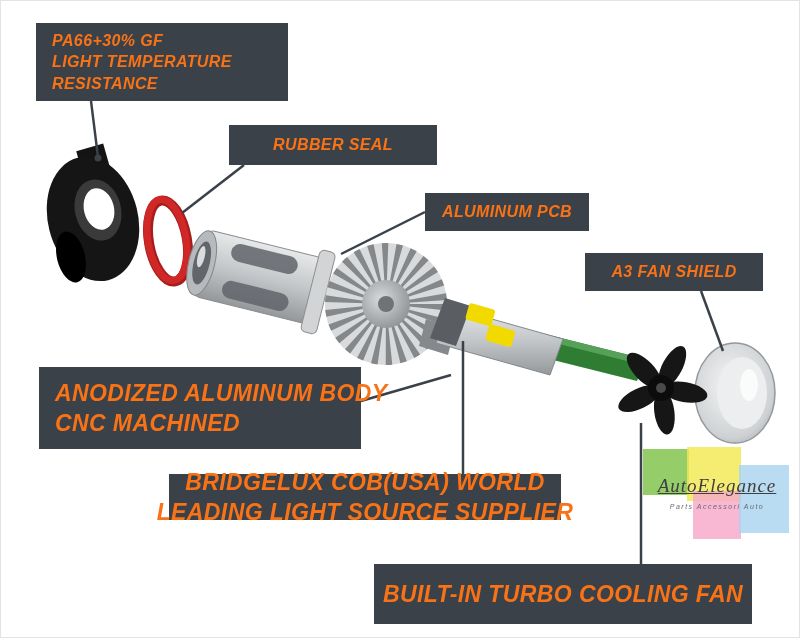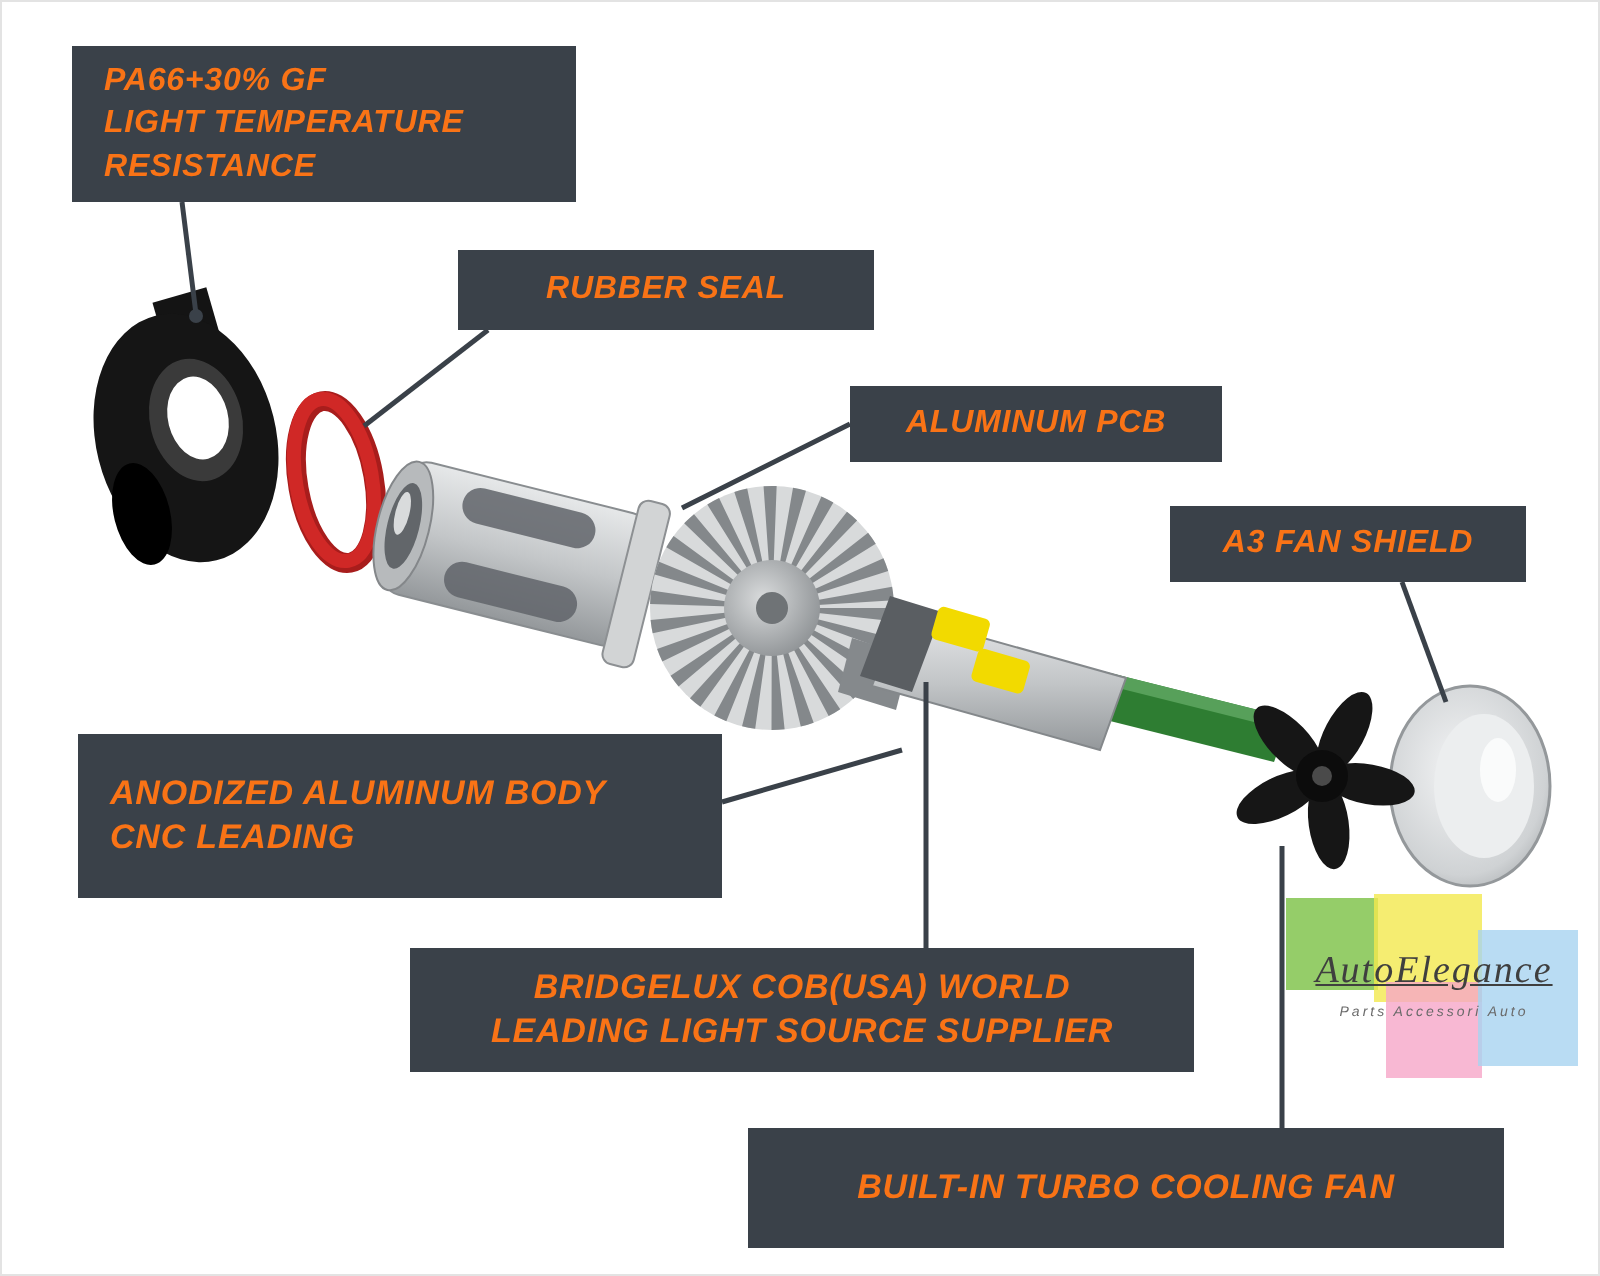--- a/index.html
+++ b/index.html
@@ -23,21 +23,21 @@
     box-sizing:border-box;
     display:flex;
     flex-direction:column;
     justify-content:center;
     z-index:3;
   }
   .label-box .ln{white-space:nowrap;}
   .left-align{align-items:flex-start;text-align:left;padding:8px 16px;}
   .center-align{align-items:center;text-align:center;padding:12px 12px;}
   .fs16{font-size:16px;line-height:1.32;}
-  .fs17{font-size:17px;line-height:1.32;}
+  .fs17{font-size:23px;line-height:1.32;}
   
   #watermark{position:absolute;left:636px;top:446px;width:160px;height:102px;z-index:2;}
   .wm-sq{position:absolute;opacity:.8;}
   #wm-green{left:6px;top:2px;width:46px;height:46px;background:#7ac143;}
   #wm-yellow{left:50px;top:0px;width:54px;height:54px;background:#f3e94d;}
   #wm-pink{left:56px;top:44px;width:48px;height:48px;background:#f6a6c8;}
   #wm-blue{left:102px;top:18px;width:50px;height:68px;background:#a7d3f0;}
   #wm-brand{
     position:absolute;left:0;top:28px;width:160px;
     font-family:Liberation Serif, serif;
@@ -161,34 +161,34 @@
   <div class="label-box left-align fs16" style="left:35px;top:22px;width:252px;height:78px;">
     <div class="ln">PA66+30% GF</div>
     <div class="ln">LIGHT TEMPERATURE</div>
     <div class="ln">RESISTANCE</div>
   </div>
 
   <div class="label-box center-align fs16" style="left:228px;top:124px;width:208px;height:40px;">
     <div class="ln">RUBBER SEAL</div>
   </div>
 
-  <div class="label-box center-align fs16" style="left:424px;top:192px;width:186px;height:38px;">
+  <div class="label-box center-align fs16" style="left:424px;top:192px;width:164px;height:38px;">
     <div class="ln">ALUMINUM PCB</div>
   </div>
 
   <div class="label-box center-align fs16" style="left:584px;top:252px;width:178px;height:38px;">
     <div class="ln">A3 FAN SHIELD</div>
   </div>
 
   <div class="label-box left-align fs17" style="left:38px;top:366px;width:322px;height:82px;">
     <div class="ln">ANODIZED ALUMINUM BODY</div>
-    <div class="ln">CNC LEADING</div>
-  </div>
-
-  <div class="label-box center-align fs17" style="left:168px;top:473px;width:392px;height:62px;margin-left:36px;">
+    <div class="ln">CNC MACHINED</div>
+  </div>
+
+  <div class="label-box center-align fs17" style="left:168px;top:473px;width:392px;height:46px;">
     <div class="ln">BRIDGELUX COB(USA) WORLD</div>
     <div class="ln">LEADING LIGHT SOURCE SUPPLIER</div>
   </div>
 
   <div class="label-box center-align fs17" style="left:373px;top:563px;width:378px;height:60px;">
     <div class="ln">BUILT-IN TURBO COOLING FAN</div>
   </div>
 
   <div id="watermark">
     <div id="wm-green" class="wm-sq"></div>

